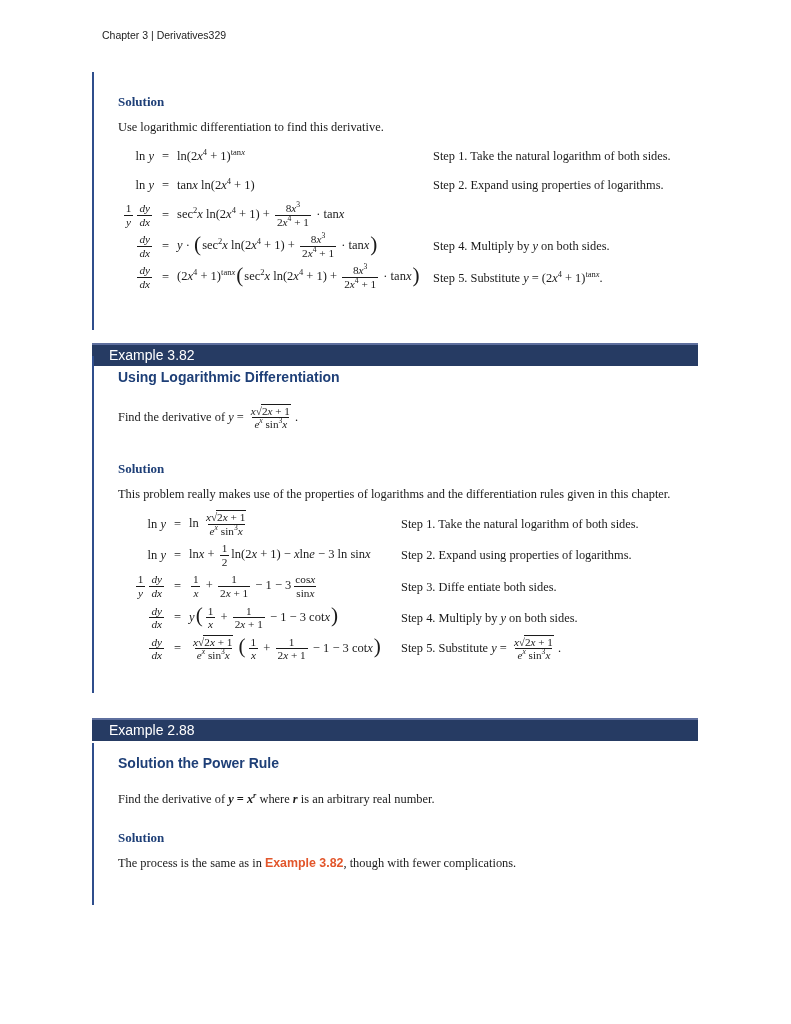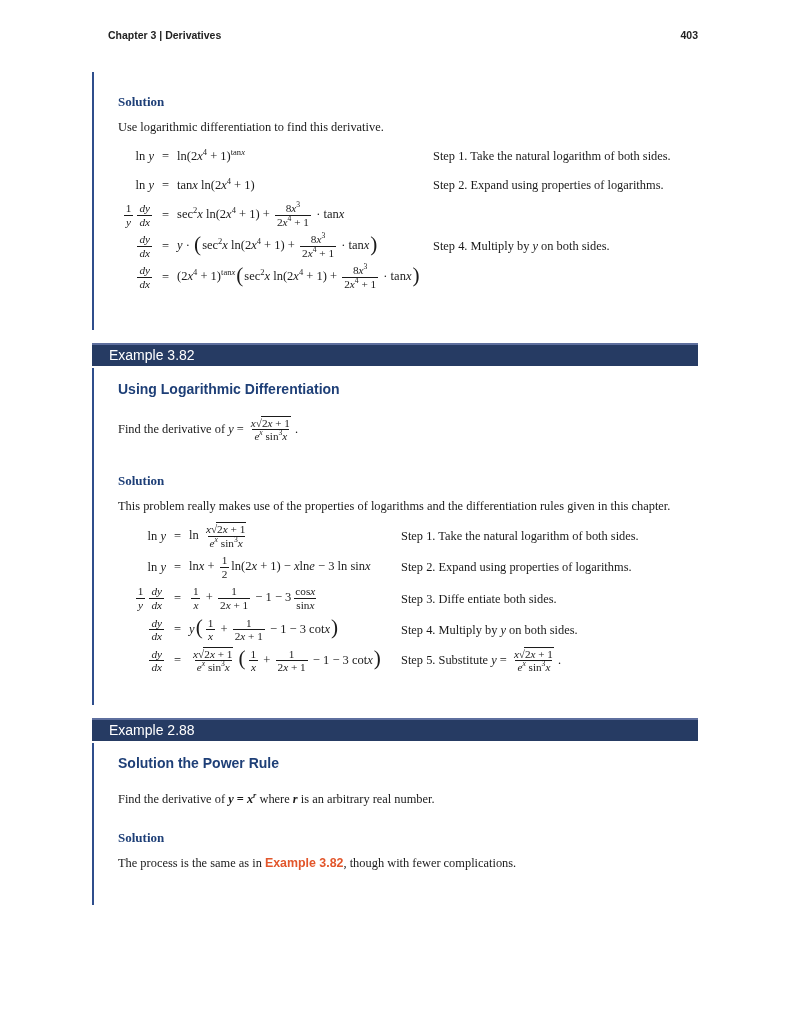--- a/index.html
+++ b/index.html
@@ -5,27 +5,27 @@
   :root{
     --banner-bg:#263b63;
     --banner-edge:#5e6f9e;
     --heading-blue:#1e3f77;
     --rule-blue:#2f4e8c;
     --link-orange:#e2562b;
   }
   html,body{margin:0;padding:0;background:#ffffff;}
   .page{position:relative;width:791px;height:1024px;background:#fff;overflow:hidden;
         font-family:"Liberation Serif",serif;color:#1a1a1a;}
-  .pagehead{position:absolute;left:108px;right:93px;top:29px;display:flex;
-        justify-content:space-between;font-family:"Liberation Sans",sans-serif;
-        font-size:10.5px;color:#222;font-weight:bold;}
+  .pagehead{position:absolute;left:102px;right:93px;top:29px;display:flex;
+        justify-content:flex-start;font-family:"Liberation Sans",sans-serif;
+        font-size:10.5px;color:#222;}
   .exbox{position:absolute;left:92px;width:606px;border-left:2px solid var(--rule-blue);
         padding-left:24px;box-sizing:border-box;}
   .box-a{top:72px;height:258px;padding-top:22px;}
-  .box-b{top:368px;height:337px;padding-top:13px;}
+  .box-b{top:356px;height:337px;padding-top:13px;}
   .box-c{top:743px;height:162px;padding-top:12px;}
   .banner{position:absolute;left:92px;width:606px;height:23px;box-sizing:border-box;
         background:var(--banner-bg);border-top:2px solid var(--banner-edge);
         color:#fff;font-family:"Liberation Sans",sans-serif;font-size:14px;
         line-height:20px;padding-left:17px;}
   .banner-1{top:343px;}
   .banner-2{top:718px;}
   .sol{font-family:Liberation Serif, serif;font-weight:bold;font-size:13px;
         color:var(--heading-blue);margin:0 0 9px 0;}
   .extitle{font-family:"Liberation Sans",sans-serif;font-weight:bold;font-size:14px;
@@ -55,21 +55,21 @@
   .sqrt .rad{border-top:1px solid #1a1a1a;padding:0 1px;margin-left:-1px;}
   .big{display:inline-block;line-height:0;font-size:1.7em;vertical-align:-0.06em;padding:0 1px;}
 </style>
 </head>
 <body>
 
 <div class="page">
 
   <header class="pagehead">
     <span>Chapter 3 | Derivatives</span>
-    <span>403</span>
+    <span>329</span>
   </header>
 
   <section class="exbox box-a">
     <h3 class="sol">Solution</h3>
     <p class="body">Use logarithmic differentiation to find this derivative.</p>
     <div class="eqtable block-a">
         <div class="eqrow">
           <span class="lhs">ln <span class="mi">y</span></span>
           <span class="eqs">=</span>
           <span class="rhs">ln(2<span class="mi">x</span><sup>4</sup> + 1)<sup>tan<span class="mi">x</span></sup></span>
@@ -110,20 +110,21 @@
         <div class="eqrow">
           <span class="lhs"><span class="frac">
               <span class="fn"><span class="mi">dy</span></span>
               <span class="fd"><span class="mi">dx</span></span>
             </span></span>
           <span class="eqs">=</span>
           <span class="rhs">(2<span class="mi">x</span><sup>4</sup> + 1)<sup>tan<span class="mi">x</span></sup><span class="big">(</span>sec<sup>2</sup><span class="mi">x</span> ln(2<span class="mi">x</span><sup>4</sup> + 1) + <span class="frac">
               <span class="fn">8<span class="mi">x</span><sup>3</sup></span>
               <span class="fd">2<span class="mi">x</span><sup>4</sup> + 1</span>
             </span> · tan<span class="mi">x</span><span class="big">)</span></span>
+          <div class="step">Step 5. Substitute <span class="mi">y</span> = (2<span class="mi">x</span><sup>4</sup> + 1)<sup>tan<span class="mi">x</span></sup>.</div>
         </div>
       </div>
   </section>
 
   <div class="banner banner-1">
     <span>Example 3.82</span>
   </div>
 
   <section class="exbox box-b">
     <h3 class="extitle">Using Logarithmic Differentiation</h3>

